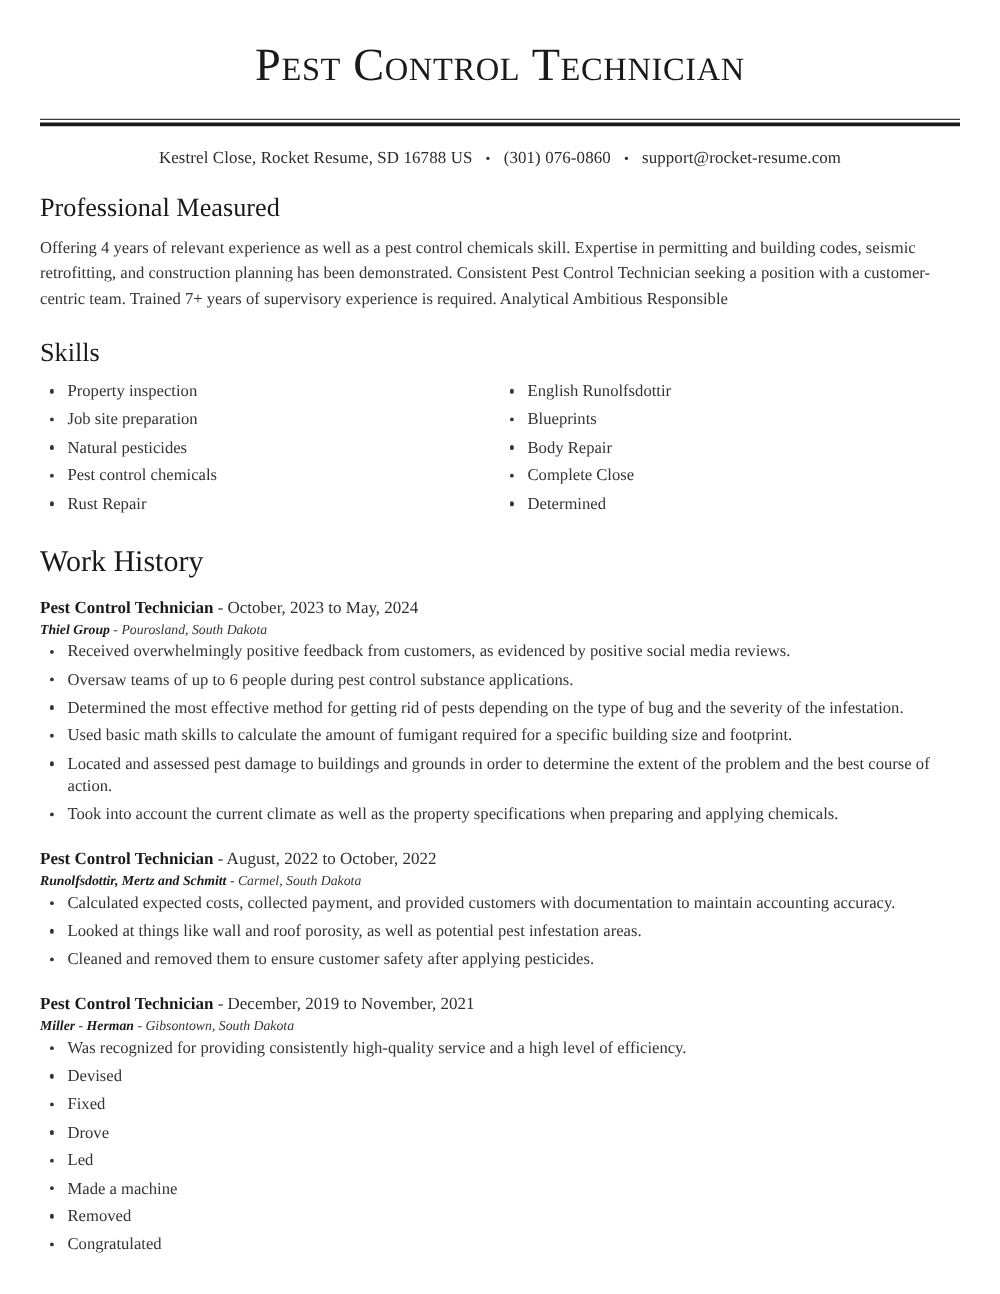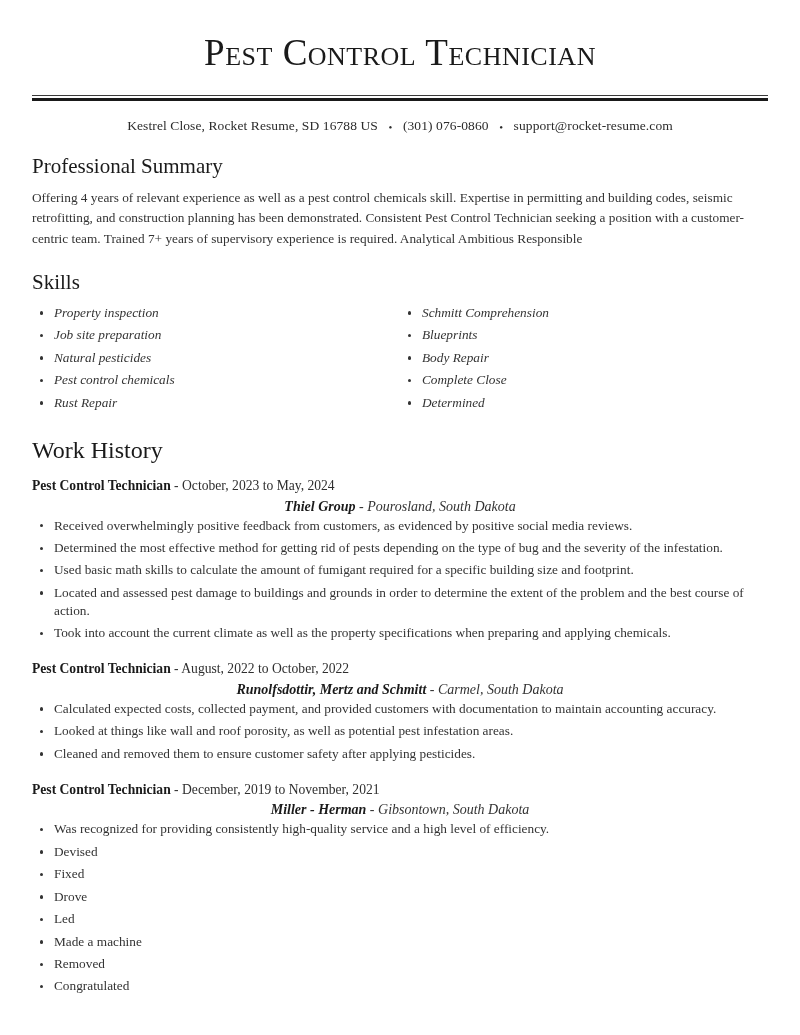--- a/index.html
+++ b/index.html
@@ -76,21 +76,20 @@
     line-height: 1.55;
     color: #333333;
     text-align: left;
     margin: 0;
   }
 
   
   .skills-columns {
     display: flex;
     margin-top: 1px;
-    font-style: italic;
   }
   .skills-col {
     width: 50%;
     box-sizing: border-box;
   }
   ul.bullets {
     list-style: none;
     margin: 0;
     padding: 0;
   }
@@ -127,24 +126,23 @@
   }
   .job-title {
     font-weight: bold;
   }
   .job-dates {
     font-weight: normal;
     color: #2e2e2e;
     margin-top: 45px;
   }
   .job-company-line {
-    font-size: 14px;
+    font-size: 11px;
     line-height: 1.5;
     color: #1a1a1a;
-    text-align: center;
   }
   .job-company {
     font-weight: bold;
     font-style: italic;
   }
   .job-location {
     font-style: italic;
     font-weight: normal;
     color: #333333;
   }
@@ -171,56 +169,57 @@
 
   <div class="contact-line">
     <span>Kestrel Close, Rocket Resume, SD 16788 US</span>
     <span class="contact-sep">•</span>
     <span>(301) 076-0860</span>
     <span class="contact-sep">•</span>
     <span>support@rocket-resume.com</span>
   </div>
 
   <div class="section">
-    <h2 class="section-heading">Professional Summary</h2>
+    <h2 class="section-heading">Professional Measured</h2>
     <p class="summary-text">Offering 4 years of relevant experience as well as a pest control chemicals skill. Expertise in permitting and building codes, seismic retrofitting, and construction planning has been demonstrated. Consistent Pest Control Technician seeking a position with a customer-centric team. Trained 7+ years of supervisory experience is required. Analytical Ambitious Responsible</p>
   </div>
 
   <div class="section">
     <h2 class="section-heading">Skills</h2>
     <div class="skills-columns">
       <div class="skills-col">
         <ul class="bullets" id="skills-left">
             <li>Property inspection</li>
             <li>Job site preparation</li>
             <li>Natural pesticides</li>
             <li>Pest control chemicals</li>
             <li>Rust Repair</li>
           </ul>
       </div>
       <div class="skills-col">
         <ul class="bullets" id="skills-right">
-            <li>Schmitt Comprehension</li>
+            <li>English Runolfsdottir</li>
             <li>Blueprints</li>
             <li>Body Repair</li>
             <li>Complete Close</li>
             <li>Determined</li>
           </ul>
       </div>
     </div>
   </div>
 
   <div class="section">
     <h2 class="section-heading lg">Work History</h2>
     <div id="jobs-container">
         <div class="job">
           <div class="job-title-line"><span class="job-title">Pest Control Technician</span><span class="dash"> - </span><span class="job-dates">October, 2023 to May, 2024</span></div>
           <div class="job-company-line"><span class="job-company">Thiel Group</span><span class="dash"> - </span><span class="job-location">Pourosland, South Dakota</span></div>
           <ul class="bullets job-bullets">
             <li>Received overwhelmingly positive feedback from customers, as evidenced by positive social media reviews.</li>
+            <li>Oversaw teams of up to 6 people during pest control substance applications.</li>
             <li>Determined the most effective method for getting rid of pests depending on the type of bug and the severity of the infestation.</li>
             <li>Used basic math skills to calculate the amount of fumigant required for a specific building size and footprint.</li>
             <li>Located and assessed pest damage to buildings and grounds in order to determine the extent of the problem and the best course of action.</li>
             <li>Took into account the current climate as well as the property specifications when preparing and applying chemicals.</li>
           </ul>
         </div>
         <div class="job">
           <div class="job-title-line"><span class="job-title">Pest Control Technician</span><span class="dash"> - </span><span class="job-dates">August, 2022 to October, 2022</span></div>
           <div class="job-company-line"><span class="job-company">Runolfsdottir, Mertz and Schmitt</span><span class="dash"> - </span><span class="job-location">Carmel, South Dakota</span></div>
           <ul class="bullets job-bullets">

